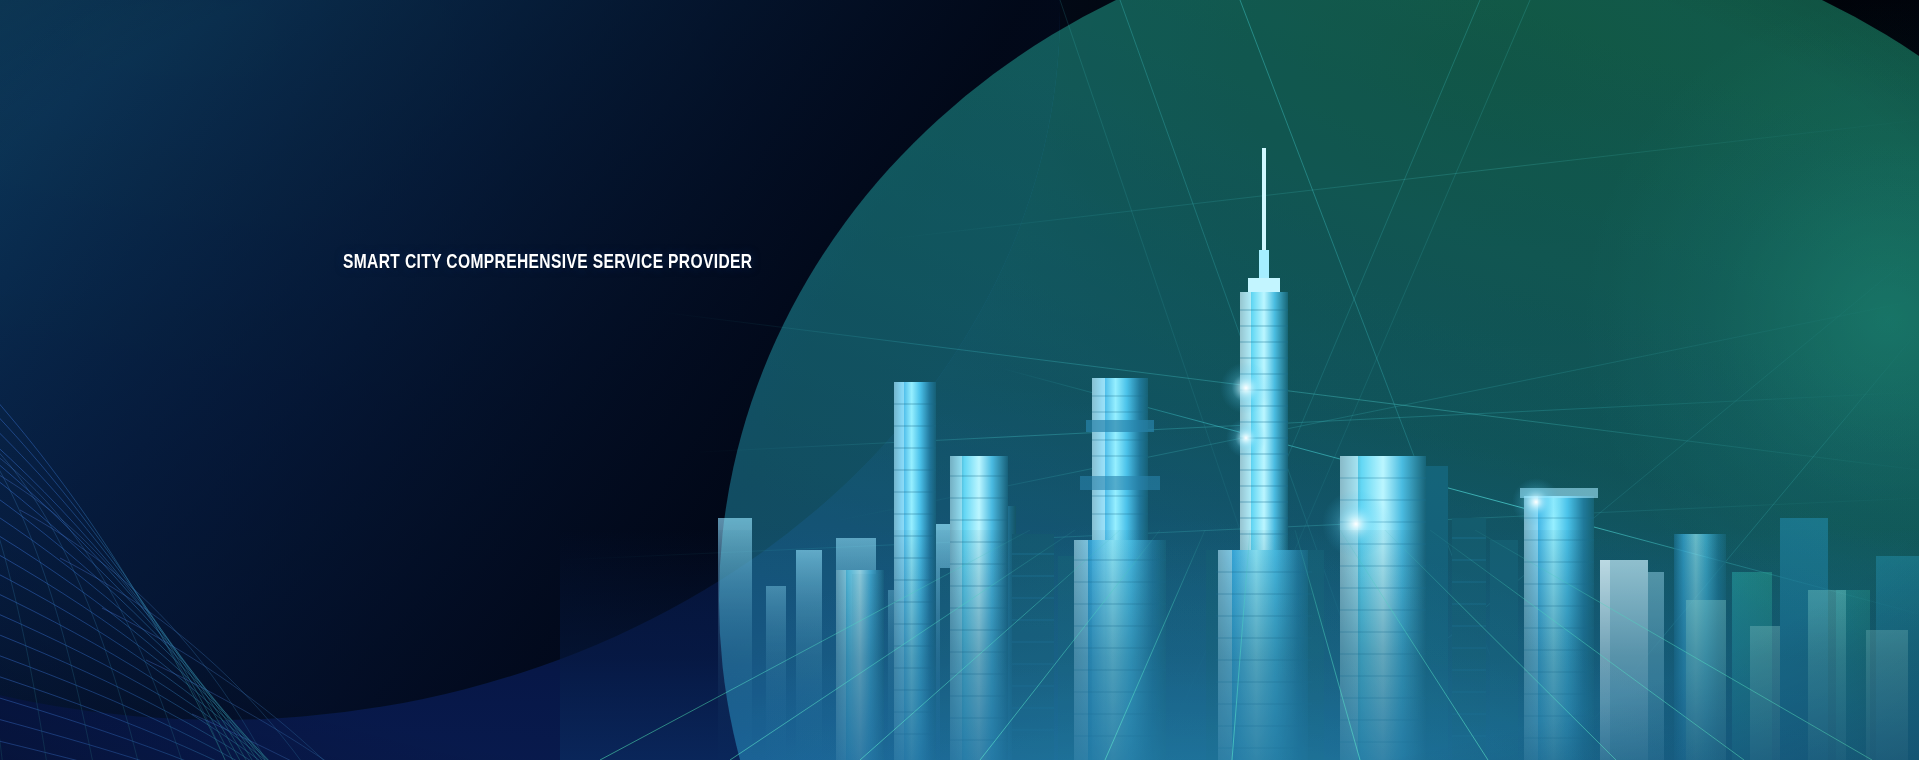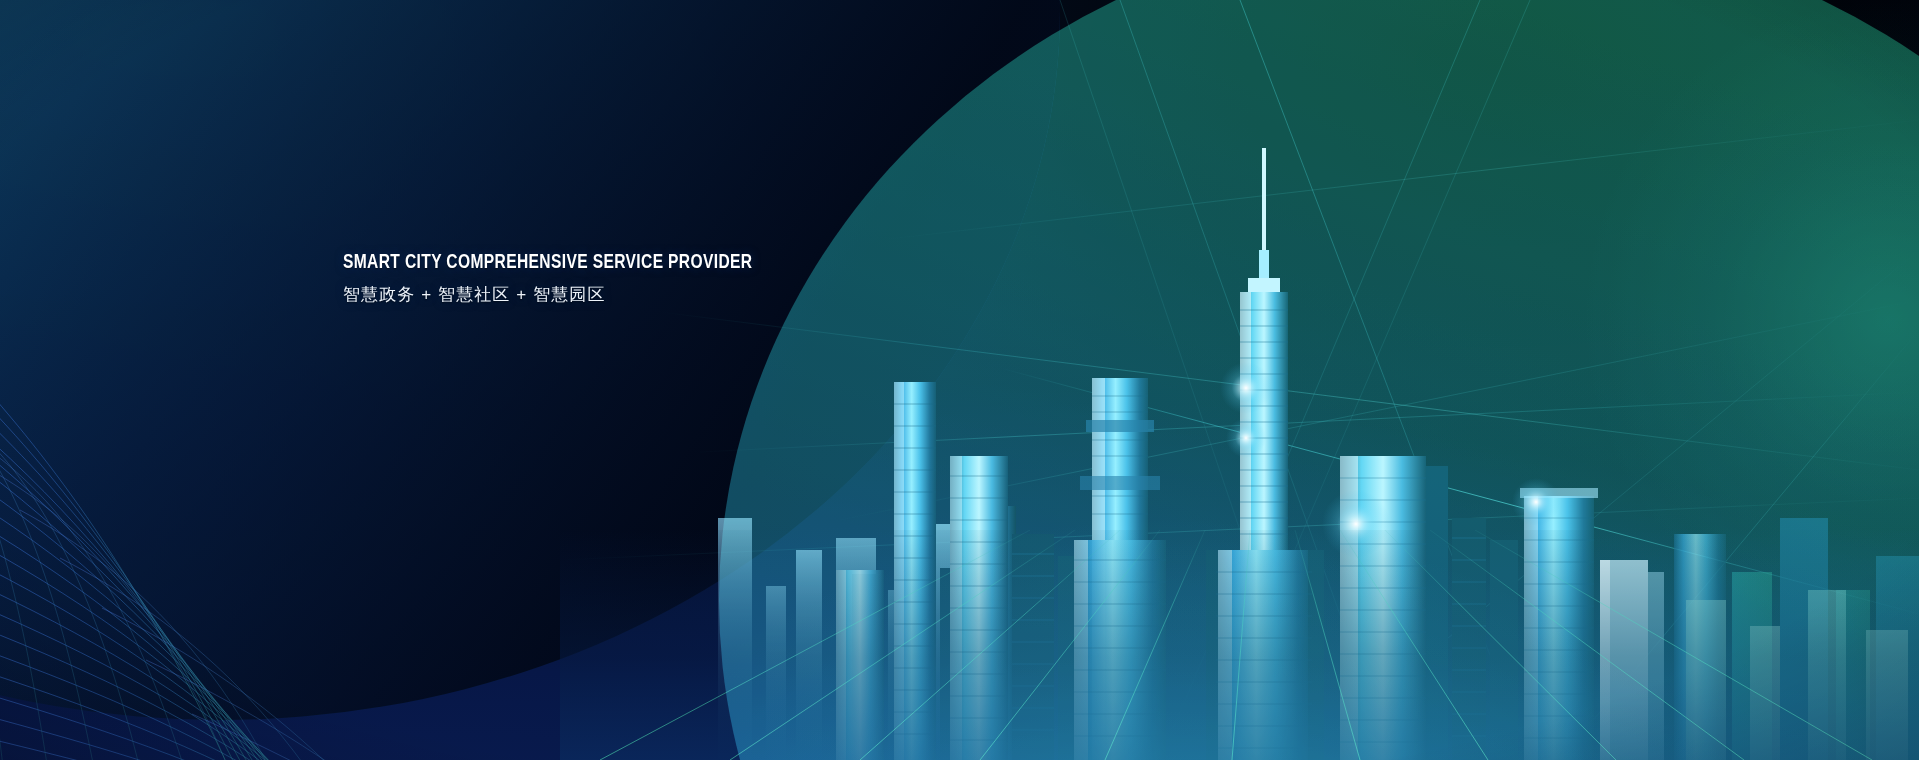--- a/index.html
+++ b/index.html
@@ -454,16 +454,15 @@
   </div>
 
   <div id="green-curve"></div>
   <div id="green-curve-soft"></div>
   <div id="green-glow-edge"></div>
 
   <div class="layer" id="vignette"></div>
 
   <div id="text-block">
     <p id="eyebrow">SMART CITY COMPREHENSIVE SERVICE PROVIDER</p>
-    <p id="subline">智慧政务 + 智慧社区 + 智慧园区</p>
   </div>
 
 </div>
 
 </body></html>

